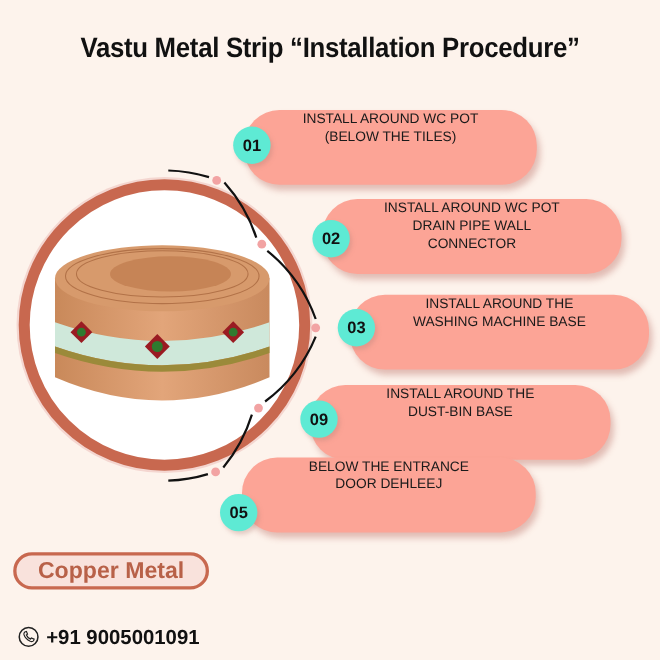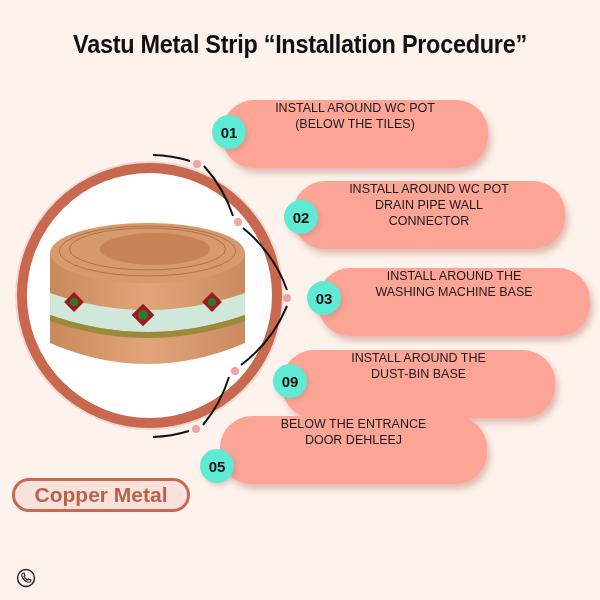--- a/index.html
+++ b/index.html
@@ -31,21 +31,21 @@
     text-transform:uppercase;
   }
   .pill .txt { display:block; white-space:pre-line; }
   .num {
     position:absolute; width:34px; height:34px; border-radius:50%;
     background:#5eead4; color:#111; font-weight:bold; font-size:15px;
     display:flex; align-items:center; justify-content:center;
     box-shadow:2px 3px 4px rgba(180,130,120,0.35);
   }
   .badge {
-    position:absolute; left:12px; top:478px; width:178px; height:34px;
+    position:absolute; left:12px; top:502px; width:178px; height:34px;
     border:3px solid #c8684f; border-radius:20px; background:#f9e2dc;
     color:#b86148; font-weight:bold; font-size:21px;
     display:flex; align-items:center; justify-content:center; box-sizing:border-box;
   }
   .contact {
     position:absolute; left:10px; top:568px; width:590px;
     font-size:18.5px; font-weight:bold; color:#111; white-space:nowrap;
     display:flex; align-items:center;
   }
   .contact .phone-icon { display:inline-block; width:20px; height:20px; margin:0 6px 0 6px; }
@@ -138,13 +138,14 @@
 </div>
 <div class="num" style="left:200px; top:449px;">05</div>
 
 <div class="badge">Copper Metal</div>
 
 <div class="contact">
   <svg class="phone-icon" viewBox="0 0 20 20">
     <circle cx="10" cy="10" r="8.5" fill="none" stroke="#222" stroke-width="1.4"></circle>
     <path d="M6.5 5.5 L8 5 L9 7.5 L8 8.3 Q9 10.8 11.7 12 L12.5 11 L15 12 L14.5 13.5 Q13.5 14.8 11.5 14 Q7 12 5.8 8 Q5.5 6.3 6.5 5.5 Z" fill="none" stroke="#222" stroke-width="1.1"></path>
   </svg>
+  <span>+91 9005001091</span>
 </div>
 
 </body></html>

